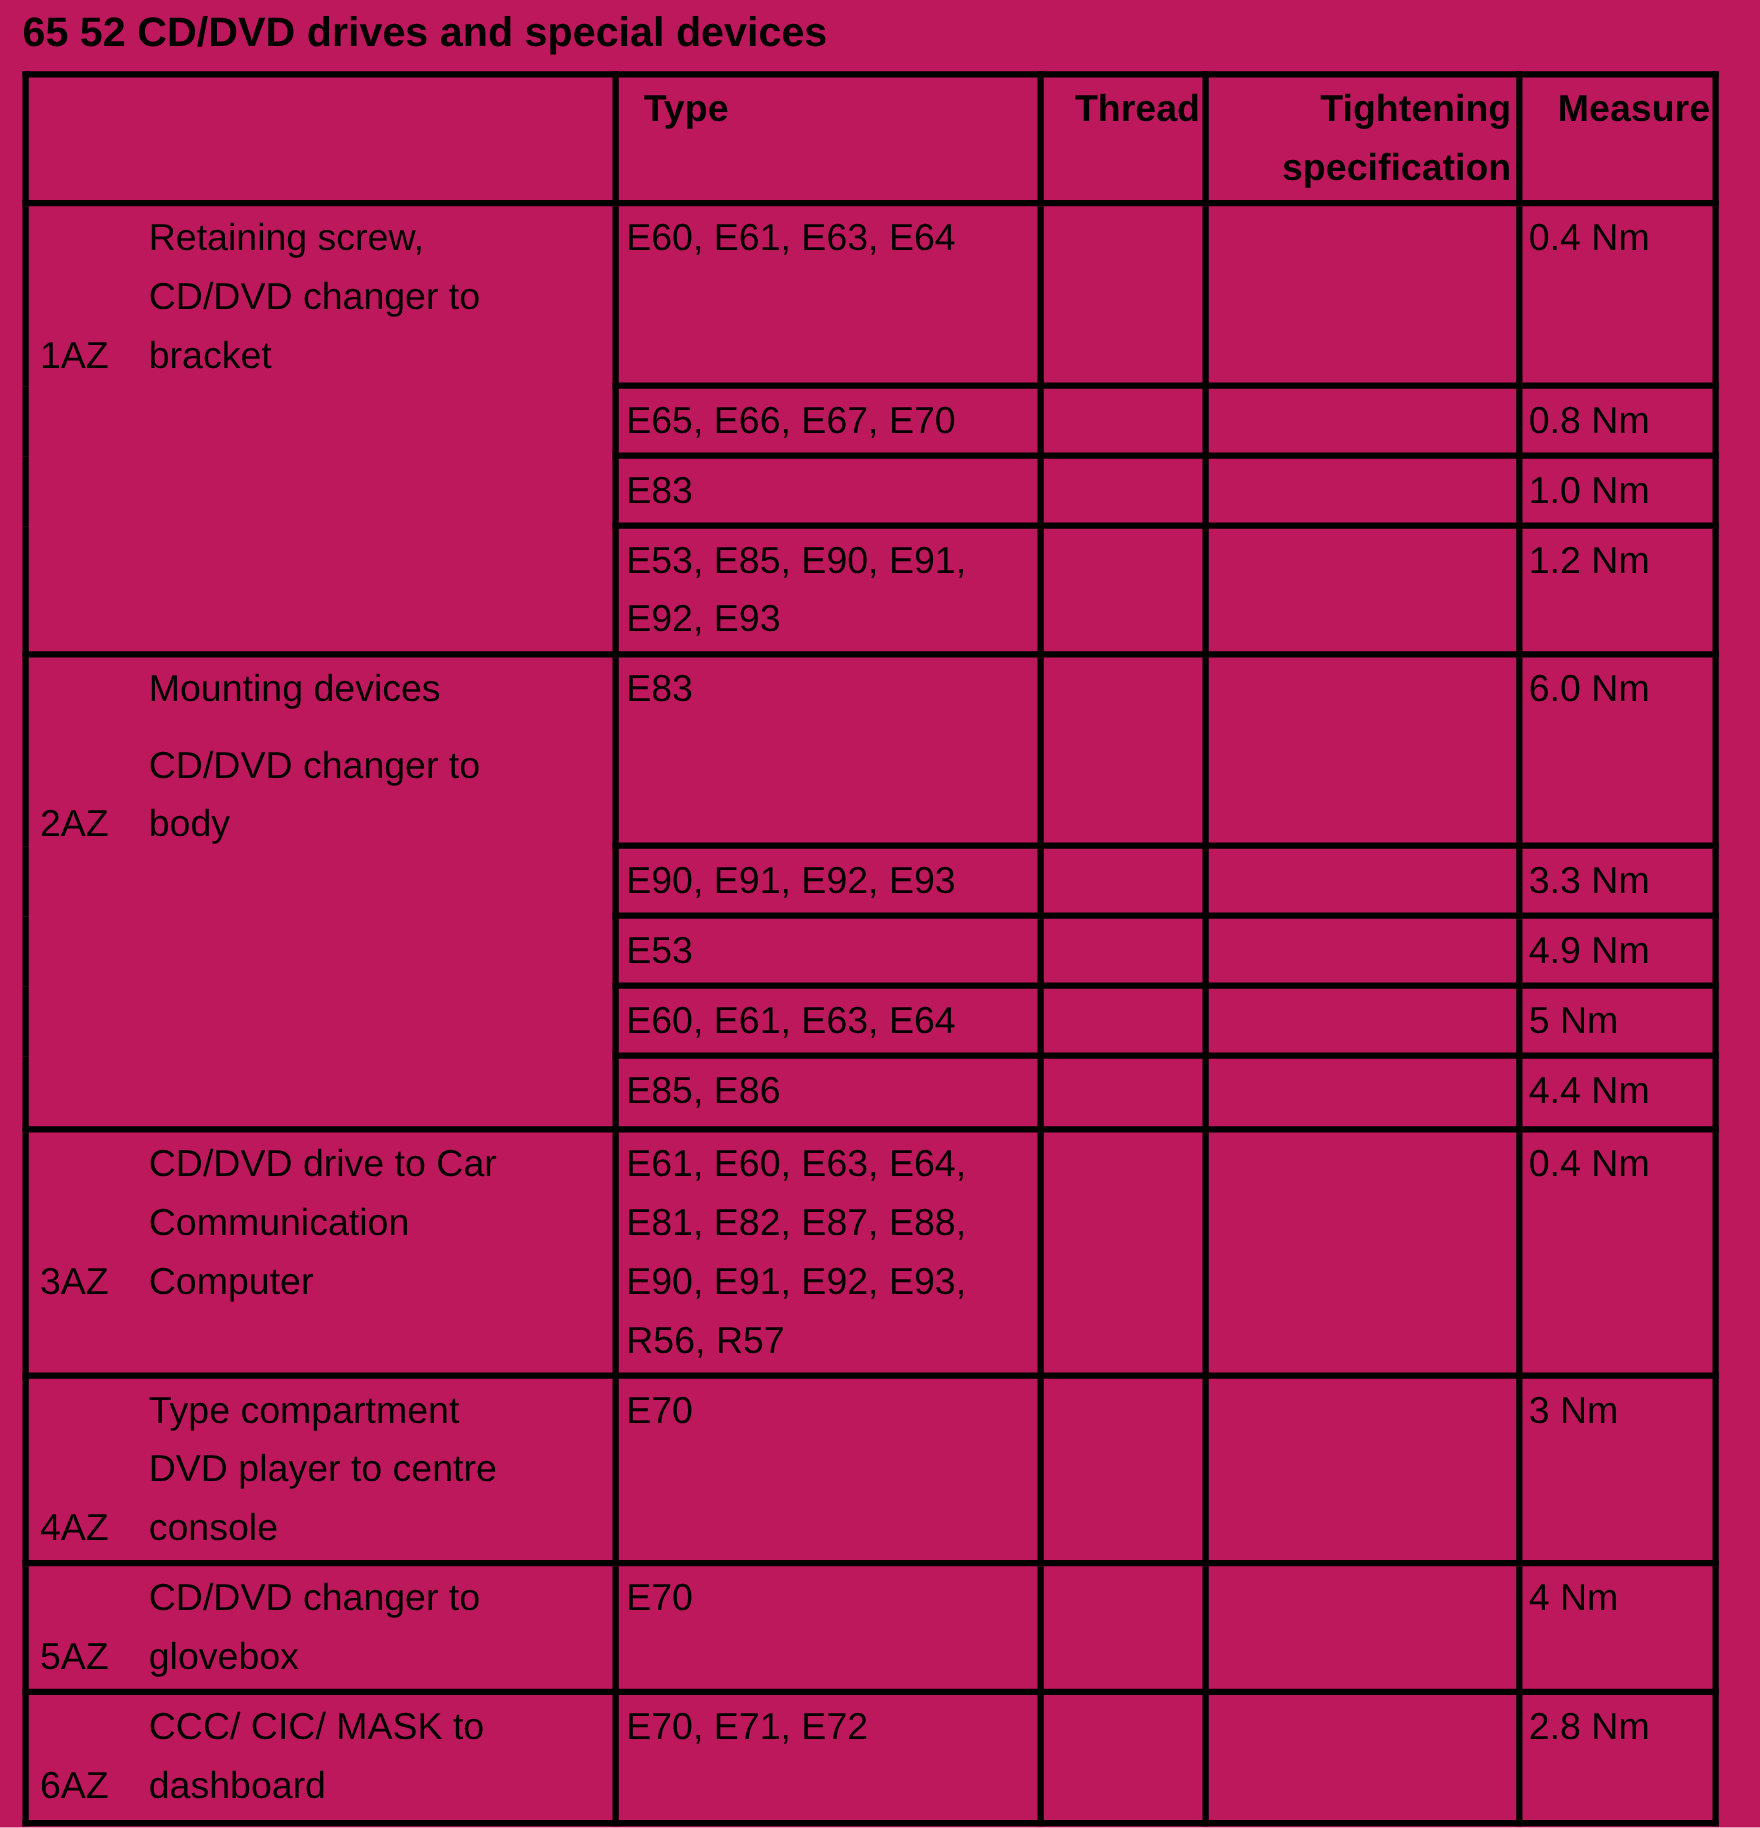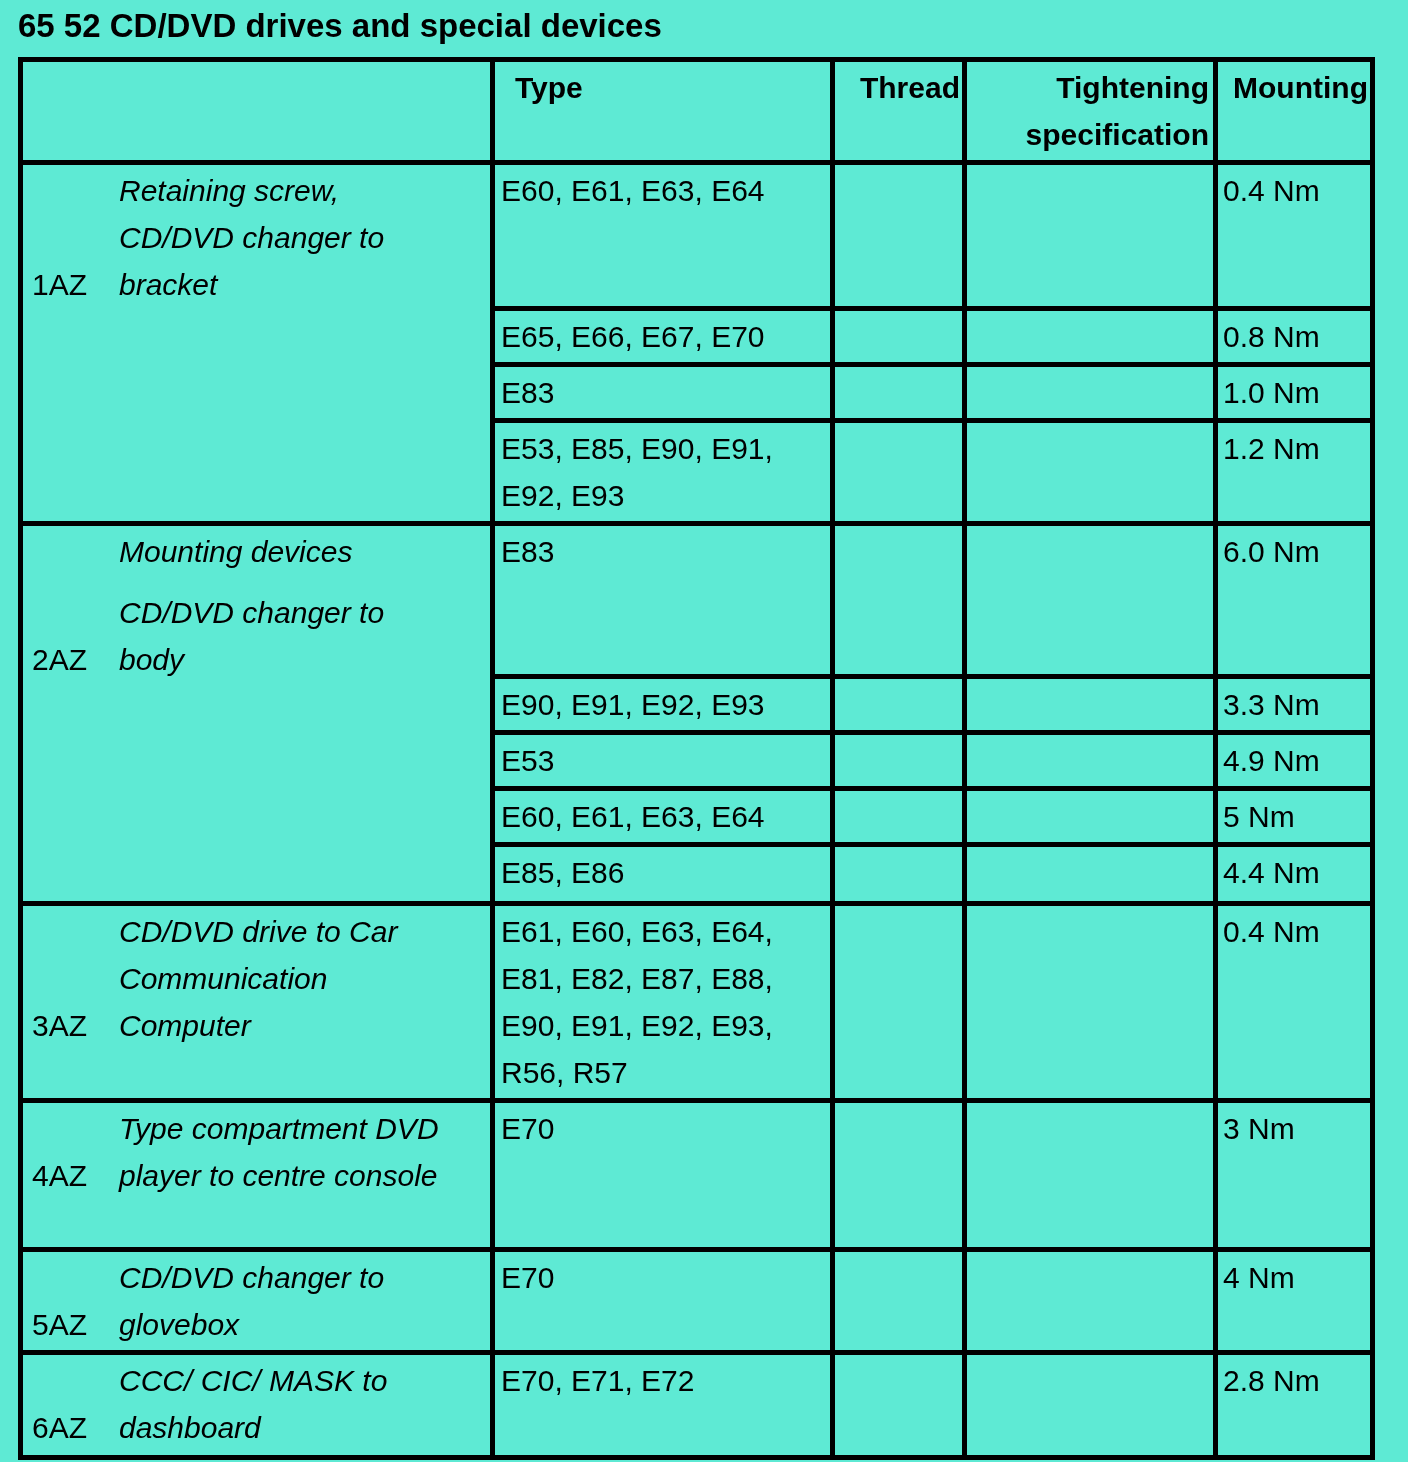--- a/index.html
+++ b/index.html
@@ -7,21 +7,21 @@
     padding: 0;
     background: #ffffff;
     color: #000000;
     font-family: "Liberation Sans", sans-serif;
   }
   .page {
     width: 1408px;
     height: 1462px;
     box-sizing: border-box;
     padding: 6px 0 0 18px;
-    background: #5eead4;
+    background: #be185d;
     overflow: hidden;
   }
   .title {
     font-size: 33px;
     font-weight: bold;
     line-height: 40px;
     margin: 0 0 11px 0;
     letter-spacing: 0;
   }
   table.spec-table {
@@ -43,21 +43,21 @@
   }
   .spec-table thead th { font-weight: bold; }
   .spec-table thead tr { height: 96px; }
   th.h-type { padding-left: 20px; }
   th.h-thread { text-align: right; padding-right: 2px; }
   th.h-tightening { padding-left: 14px; text-align: right; }
   th.h-measure { text-align: right; padding-right: 2px; }
   td.label-cell { padding-left: 9px; }
   .label-wrap { display: flex; align-items: flex-end; }
   .az-code { flex: 0 0 87px; width: 87px; }
-  .az-desc { width: 320px; font-style: italic; }
+  .az-desc { width: 320px; }
   .az-desc p { margin: 0; }
   .az-desc p + p { margin-top: 14px; }
   td.measure-cell { padding-left: 5px; }
   td.type-cell { padding-left: 6px; }
 </style>
 </head>
 <body>
 
 <div class="page">
   <h1 class="title">65 52 CD/DVD drives and special devices</h1>
@@ -69,21 +69,21 @@
       <col style="width:132px">
       <col style="width:251px">
       <col style="width:157px">
     </colgroup>
     <thead>
       <tr>
         <th class="h-label"></th>
         <th class="h-type">Type</th>
         <th class="h-thread">Thread</th>
         <th class="h-tightening">Tightening specification</th>
-        <th class="h-measure">Mounting</th>
+        <th class="h-measure">Measure</th>
       </tr>
     </thead>
     <tbody>
         <tr style="height: 146px;">
           <td class="label-cell" rowspan="4">
             <div class="label-wrap">
               <span class="az-code">1AZ</span>
               <div class="az-desc">
                 <p>Retaining screw, CD/DVD changer to bracket</p>
               </div>

